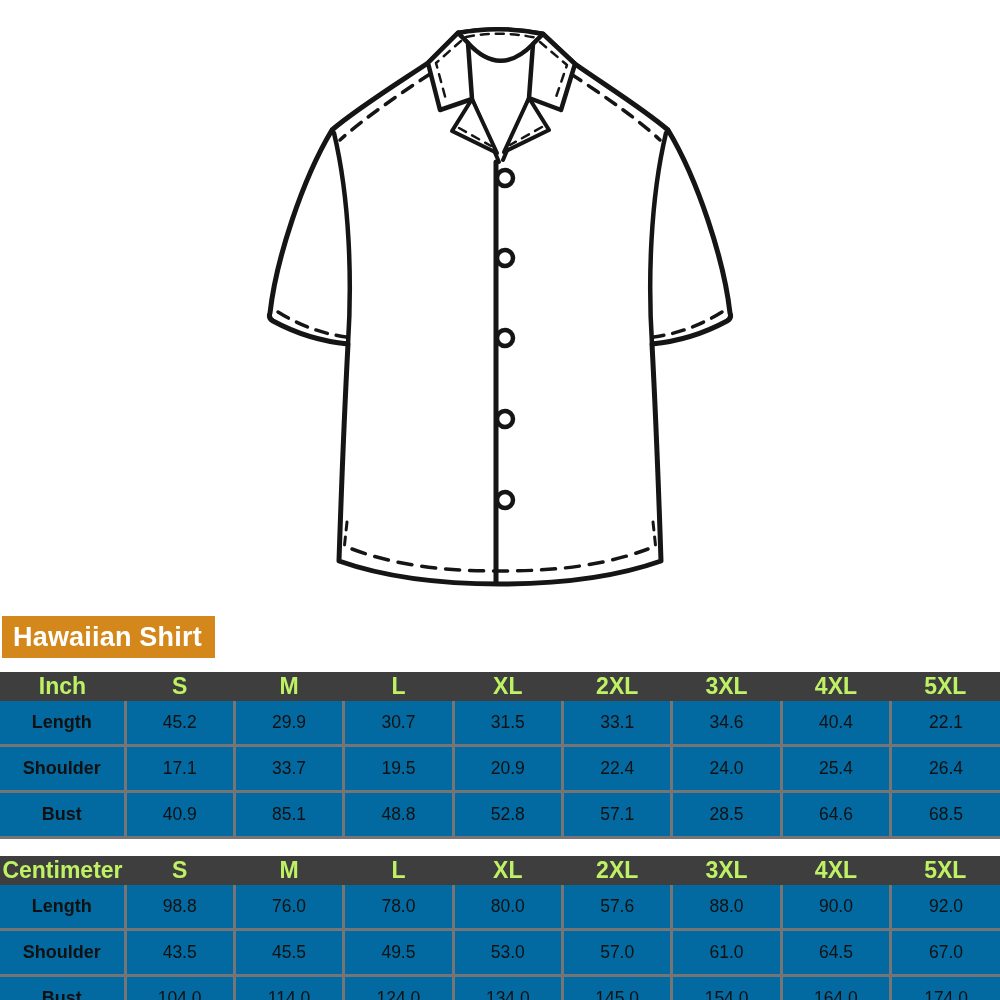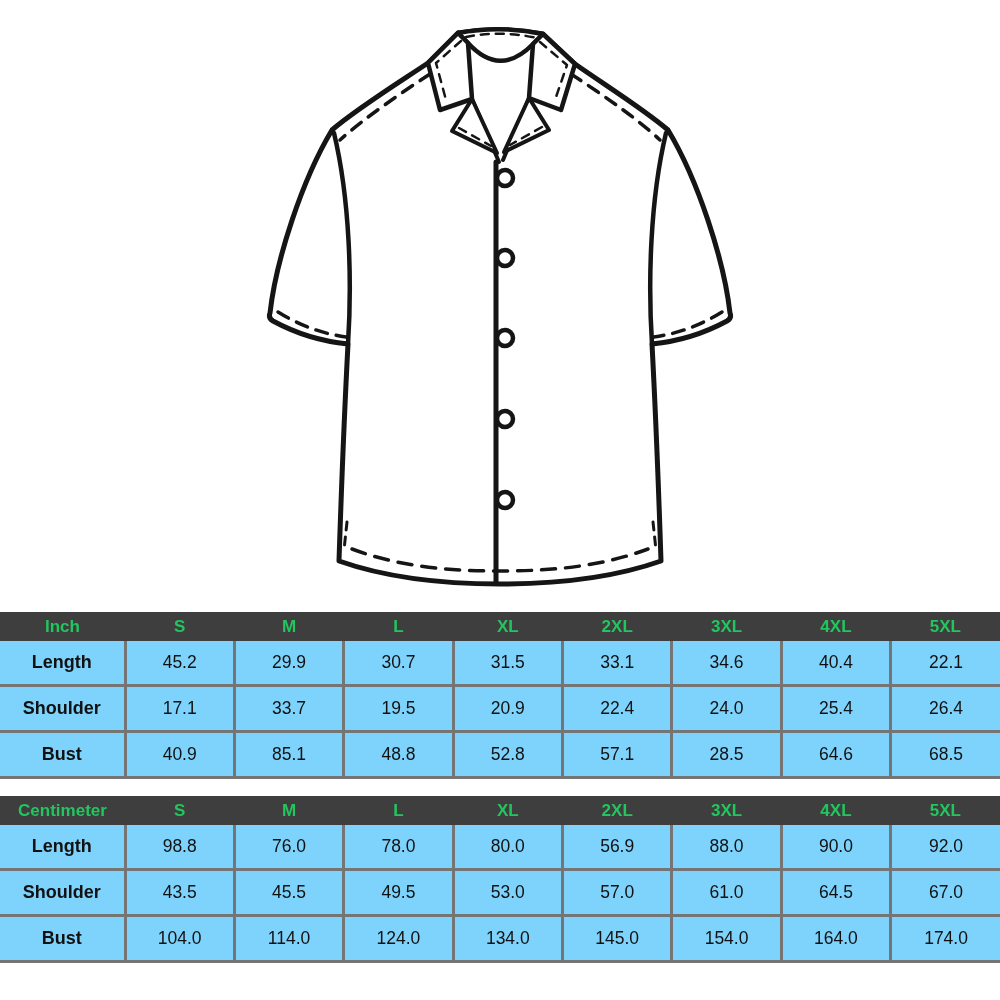--- a/index.html
+++ b/index.html
@@ -21,30 +21,30 @@
     letter-spacing:0.2px;
   }
 
   
   table.size-table{
     width:1000px;border-collapse:collapse;table-layout:fixed;
     margin-bottom:17px;
   }
   table.size-table th{
     background:var(--headerbg,#3E3E3E);
-    color:#22c55e;font-weight:bold;font-size:17px;
+    color:#bef264;font-weight:bold;font-size:23px;
     height:29px;padding:0;text-align:center;
   }
   table.size-table th.unit-th{width:125px;}
   table.size-table td{
     height:43px;padding:0;text-align:center;
     font-size:17.5px;
     border-bottom:3px solid var(--tborder,#757575);
     border-left:3px solid var(--tborder,#757575);
-    background:#7dd3fc;
+    background:#0369a1;
   }
   table.size-table td.rowlabel{
     border-left:none;font-weight:bold;font-size:18px;
   }
 </style>
 </head>
 <body>
 
 <div class="page">
 
@@ -105,20 +105,21 @@
           <path d="M 540,42 L 567,65 L 555,100"></path>
           <path d="M 466,37 Q 500,30 537,38"></path>
           <path d="M 459,128 L 491,146"></path>
           <path d="M 542,127 L 510,145"></path>
         </g>
       </g>
     </svg>
   </div>
 
   
+  <div class="badge">Hawaiian Shirt</div>
 
   
   <div>
   <table class="size-table">
     <thead>
       <tr>
         <th class="unit-th">Inch</th>
       <th>S</th>
             <th>M</th>
             <th>L</th>
@@ -180,21 +181,21 @@
             <th>5XL</th>
           </tr>
     </thead>
     <tbody>
           <tr>
             <td class="rowlabel">Length</td>
             <td>98.8</td>
             <td>76.0</td>
             <td>78.0</td>
             <td>80.0</td>
-            <td>56.9</td>
+            <td>57.6</td>
             <td>88.0</td>
             <td>90.0</td>
             <td>92.0</td>
           </tr>
           <tr>
             <td class="rowlabel">Shoulder</td>
             <td>43.5</td>
             <td>45.5</td>
             <td>49.5</td>
             <td>53.0</td>

